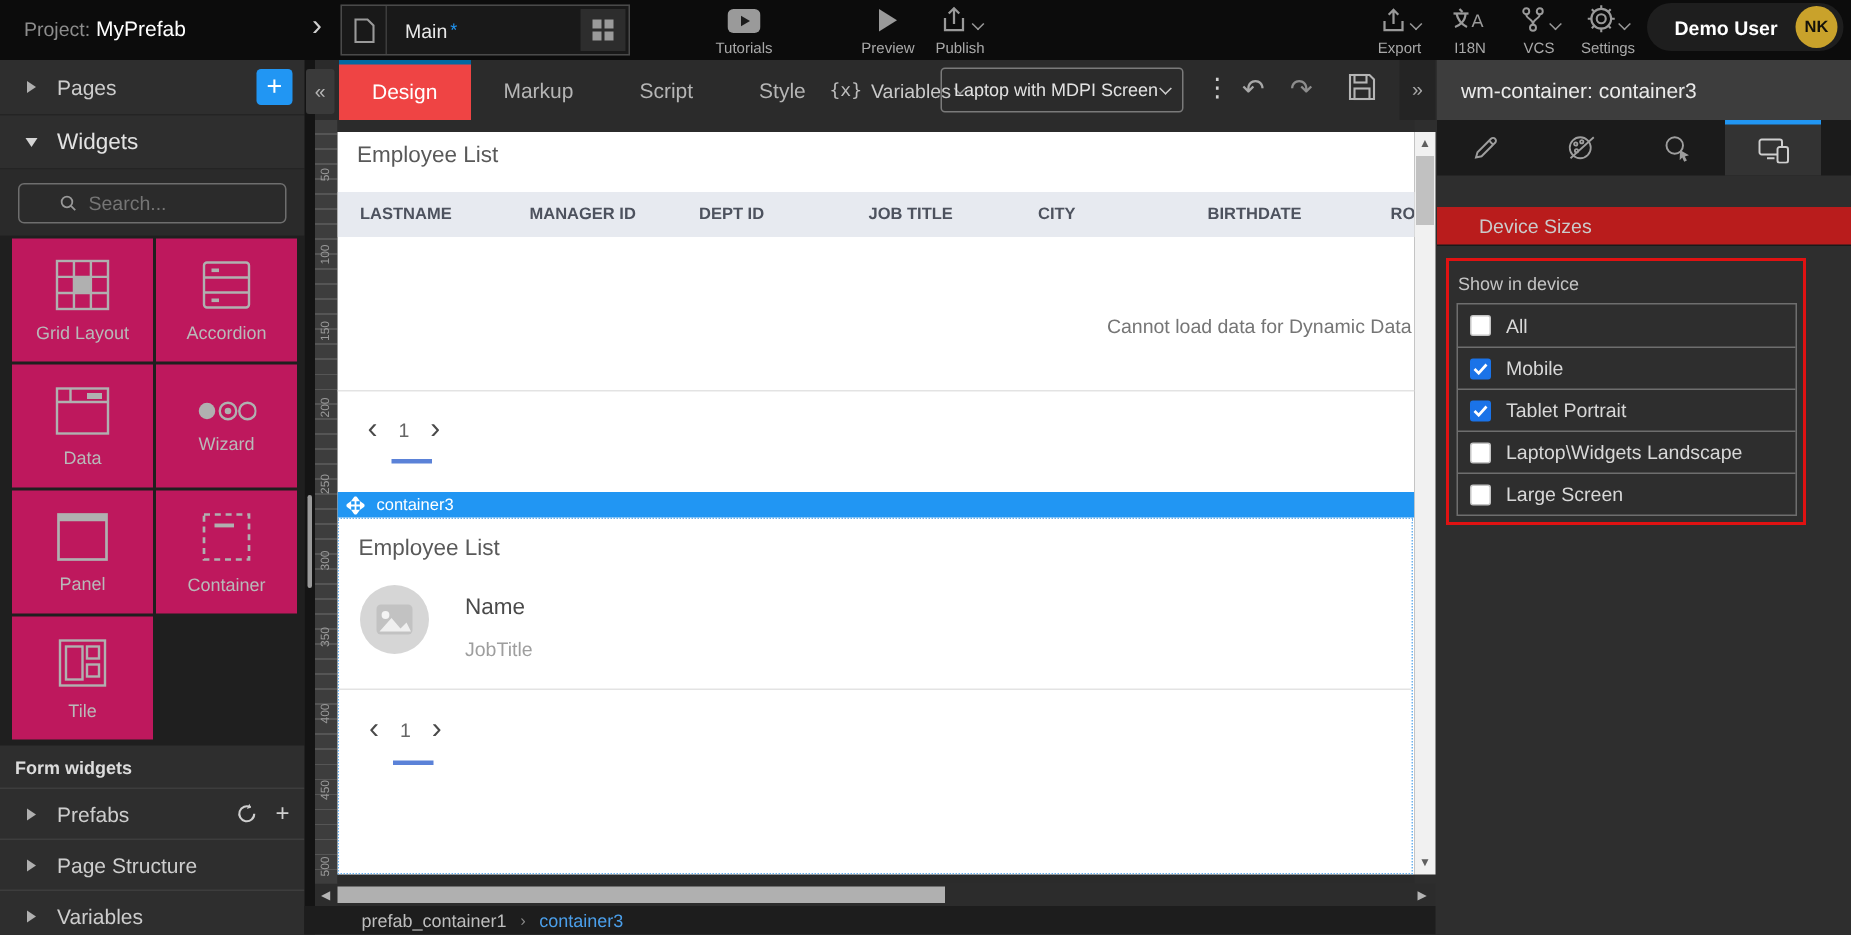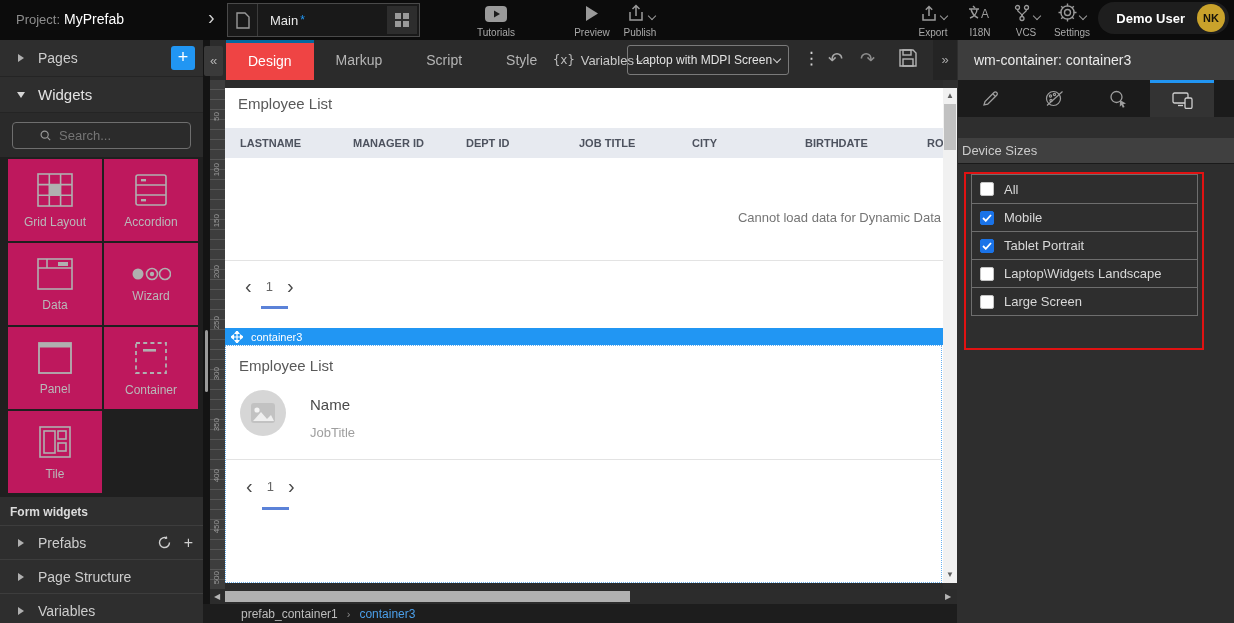--- a/index.html
+++ b/index.html
@@ -123,22 +123,22 @@
   #breadcrumb .bc-sep { color:#8a8a8a; font-size:11px; }
   #breadcrumb .bc-current { color:#4b9fea; font-size:12px; cursor:pointer; }
 
   
   #inspector { position:absolute; left:958px; top:40px; width:276px; bottom:0; background:#2e2e2e; }
   #insp-header { height:40px; background:#3d3d3d; color:#eaeaea; font-size:14px; display:flex; align-items:center;
     padding-left:16px; }
   #insp-tabs { height:37px; background:#1b1b1b; display:flex; }
   .itab { width:64px; height:37px; display:flex; align-items:center; justify-content:center; cursor:pointer; }
   .itab.active { background:#333; border-top:3px solid #2196f3; }
-  #section-bar { margin-top:21px; height:26px; background:#404040; border-bottom:1px solid #1a1a1a; color:#cbcbcb;
-    font-size:13px; display:flex; align-items:center; padding-left:4px; }
+  #section-bar { margin-top:21px; height:26px; background:#b91c1c; border-bottom:1px solid #1a1a1a; color:#cbcbcb;
+    font-size:13px; display:flex; align-items:center; padding-left:28px; }
   #red-group { position:absolute; left:6px; top:132px; width:240px; height:178px; border:2px solid #e01212; }
   #group-label { color:#c4c4c4; font-size:12px; margin:8px 0 6px 6px; }
   #device-list { margin:0 4px 0 5px; border:1px solid #6e6e6e; }
   .device-row { height:28px; display:flex; align-items:center; padding-left:8px; border-top:1px solid #6e6e6e; cursor:pointer; }
   .device-row:first-child { border-top:none; }
   .cb { width:14px; height:14px; background:#fff; border:1px solid #c4c4c4; border-radius:2px; display:flex;
     align-items:center; justify-content:center; cursor:pointer; flex:none; }
   .cb.on { background:#1a73e8; border-color:#1a73e8; }
   .dlabel { color:#d8d8d8; font-size:13px; margin-left:10px; }
 
@@ -545,20 +545,21 @@
             <g stroke="#cfcfcf" stroke-width="1.3" fill="none">
               <rect x="1" y="1" width="15" height="10" rx="1.5"></rect>
               <path d="M6 13.5 h5"></path>
             </g>
             <rect x="13" y="6" width="7" height="10.5" rx="1.5" fill="#2e2e2e" stroke="#cfcfcf" stroke-width="1.3"></rect>
           </svg>
       </span>
     </div>
     <div id="section-bar">Device Sizes</div>
     <div id="red-group">
+      <div id="group-label">Show in device</div>
       <div id="device-list">
           <div class="device-row">
             <span class="cb"></span>
             <span class="dlabel">All</span>
           </div>
           <div class="device-row">
             <span class="cb on">
               <svg width="10" height="8" viewBox="0 0 10 8">
                 <path d="M1 4 L3.8 6.8 L9 1" fill="none" stroke="#fff" stroke-width="1.8"></path>
               </svg>

